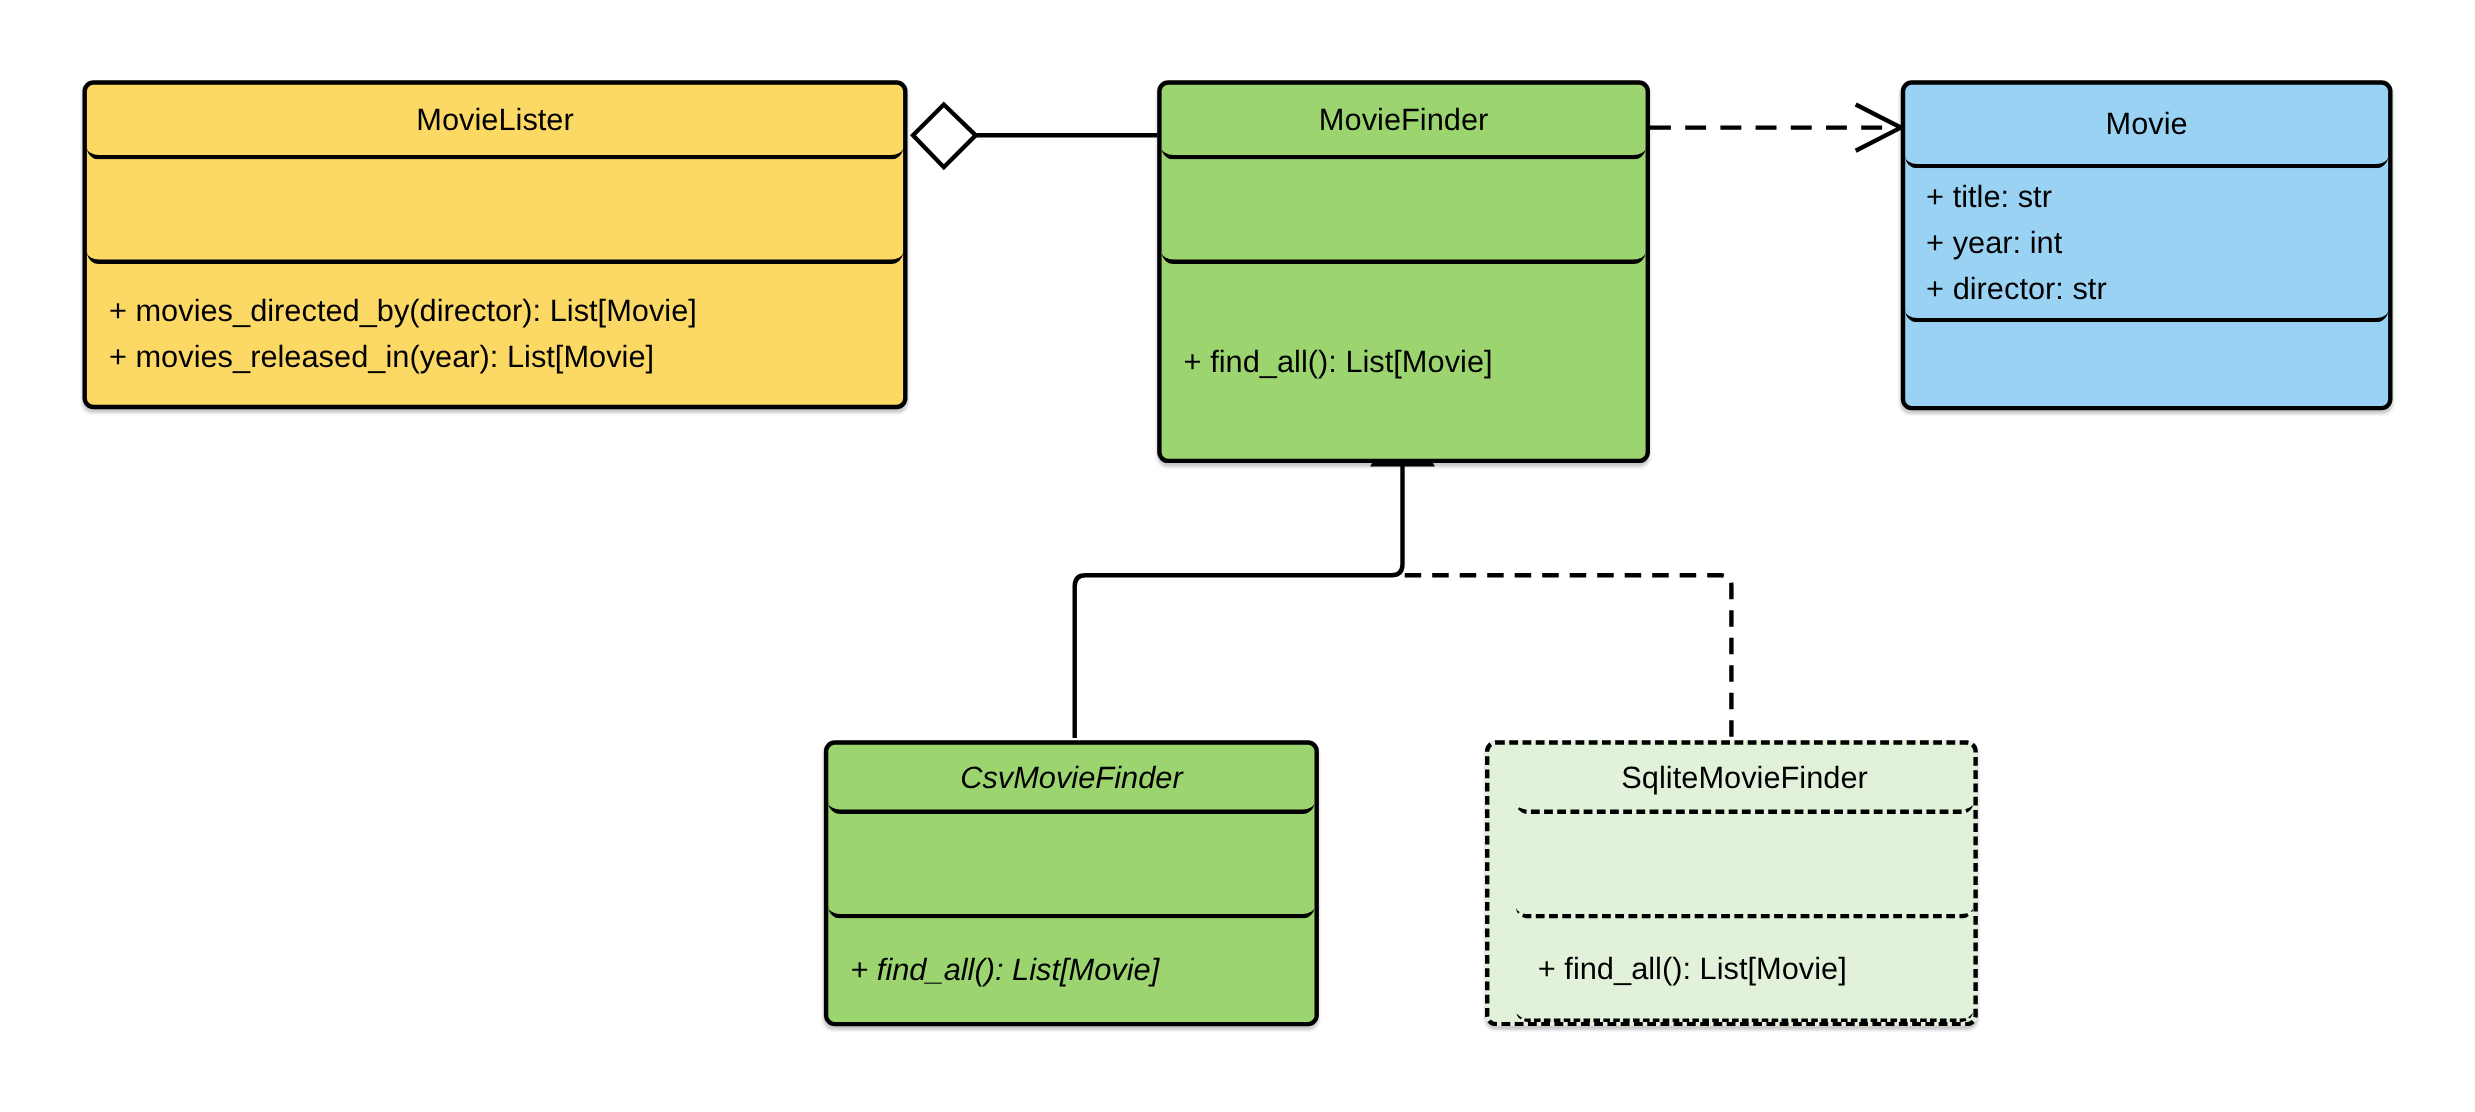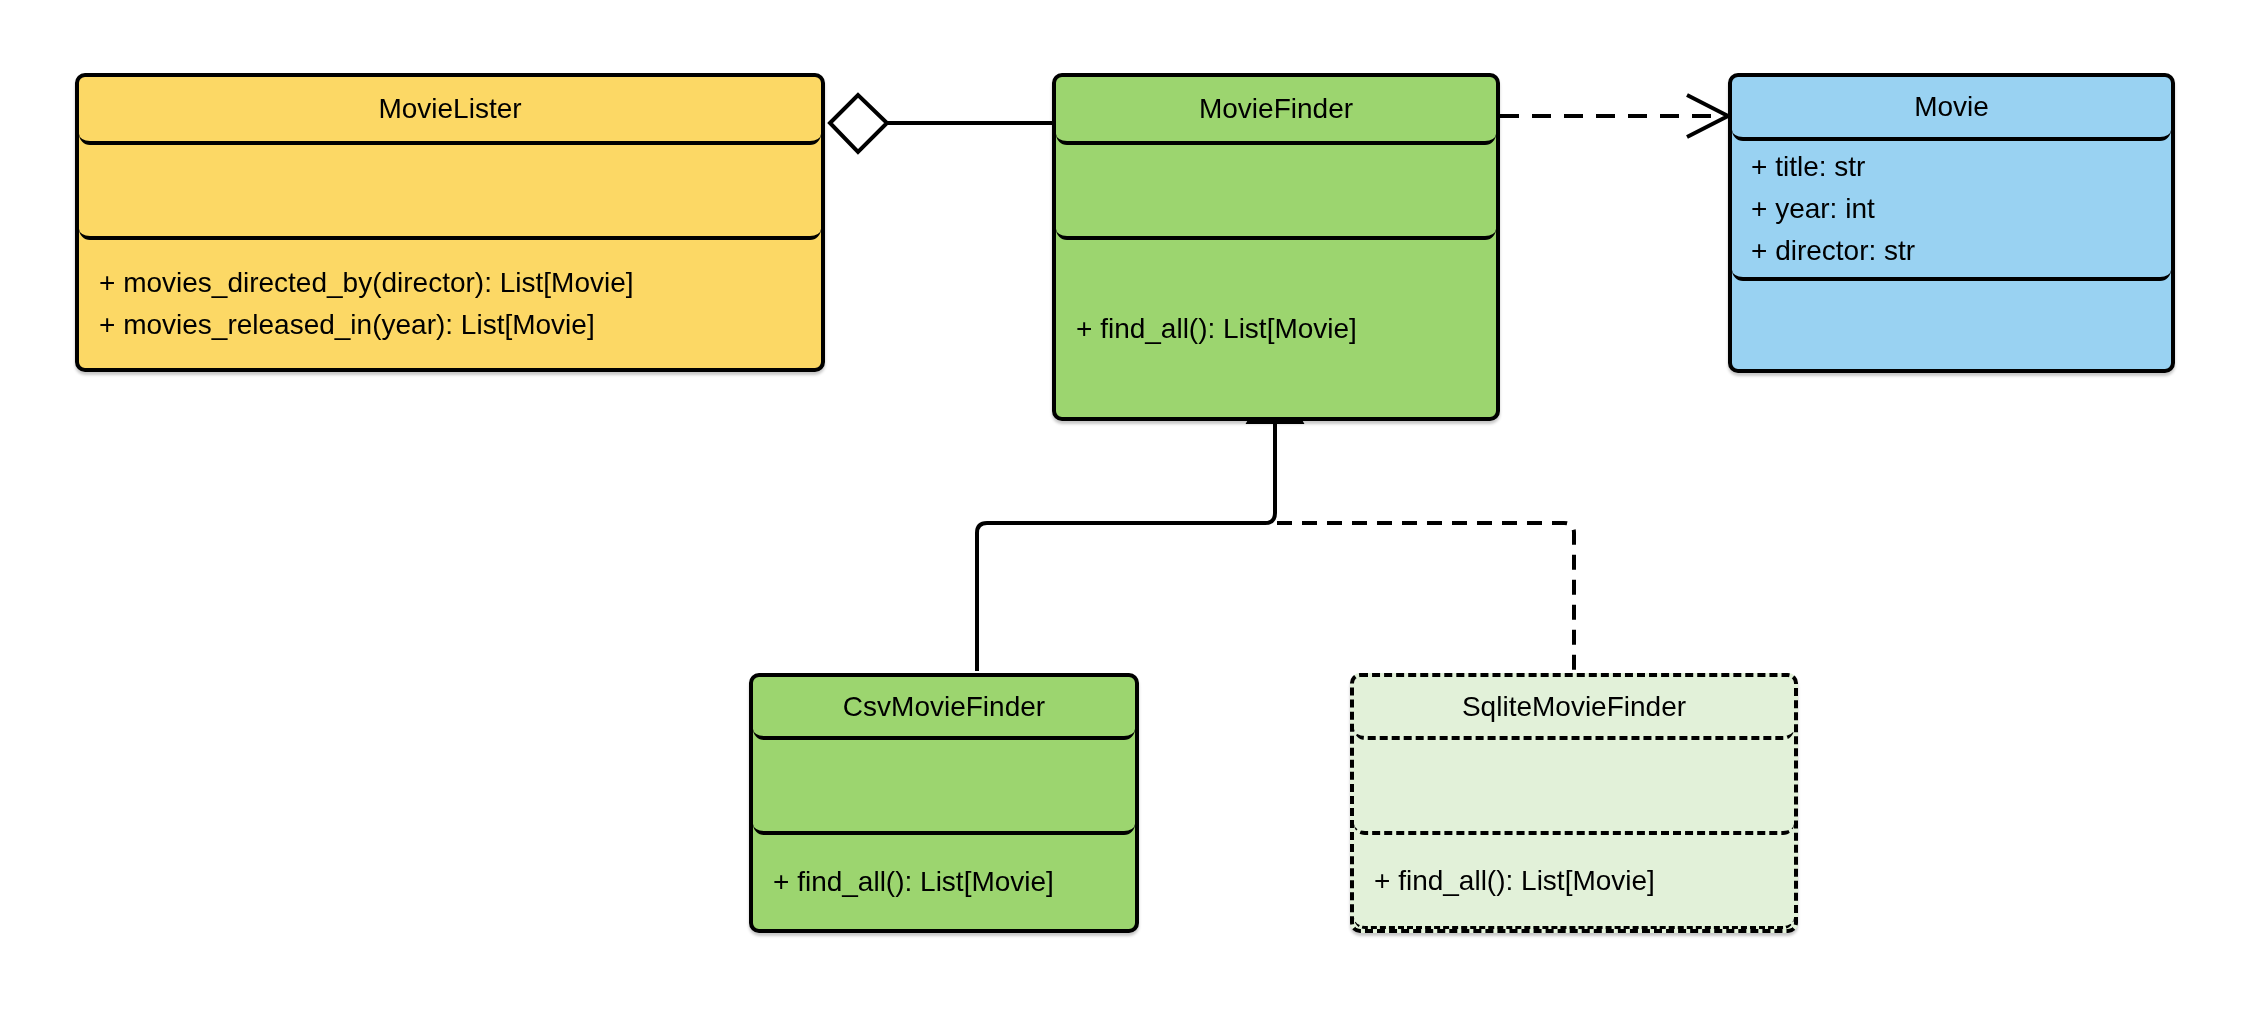--- a/index.html
+++ b/index.html
@@ -88,38 +88,38 @@
 
   <div class="uml-class solid fill-green" style="left:1052px; top:73px; width:448px; height:348px;">
     <div class="sec sec-title" style="height:68px;">MovieFinder</div>
     <div class="sec sec-body" style="height:95px;"></div>
     <div class="sec sec-body sec-last">
       <div class="member">+ find_all(): List[Movie]</div>
     </div>
   </div>
 
   <div class="uml-class solid fill-blue" style="left:1728px; top:73px; width:447px; height:300px;">
-    <div class="sec sec-title" style="height:64px;">Movie</div>
+    <div class="sec sec-title" style="height:76px;">Movie</div>
     <div class="sec sec-body" style="height:140px;padding-left:19px;">
       <div class="member">+ title: str</div>
       <div class="member">+ year: int</div>
       <div class="member">+ director: str</div>
     </div>
     <div class="sec sec-body sec-last"></div>
   </div>
 
-  <div class="uml-class solid fill-green" style="left:749px; top:673px; width:390px; height:260px;">
+  <div class="uml-class solid fill-green" style="left:749px; top:673px; width:450px; height:260px;font-style:italic;">
     <div class="sec sec-title" style="height:63px;">CsvMovieFinder</div>
     <div class="sec sec-body" style="height:95px;"></div>
     <div class="sec sec-body sec-last">
       <div class="member">+ find_all(): List[Movie]</div>
     </div>
   </div>
 
-  <div class="uml-class dashed fill-palegreen" style="left:1350px; top:673px; width:448px; height:260px;">
+  <div class="uml-class dashed fill-palegreen" style="left:1350px; top:673px; width:448px; height:260px;padding-left:24px;">
     <div class="sec sec-title" style="height:63px;">SqliteMovieFinder</div>
     <div class="sec sec-body" style="height:95px;"></div>
     <div class="sec sec-body sec-last">
       <div class="member">+ find_all(): List[Movie]</div>
     </div>
   </div>
 
 </div>
 
 </body></html>

